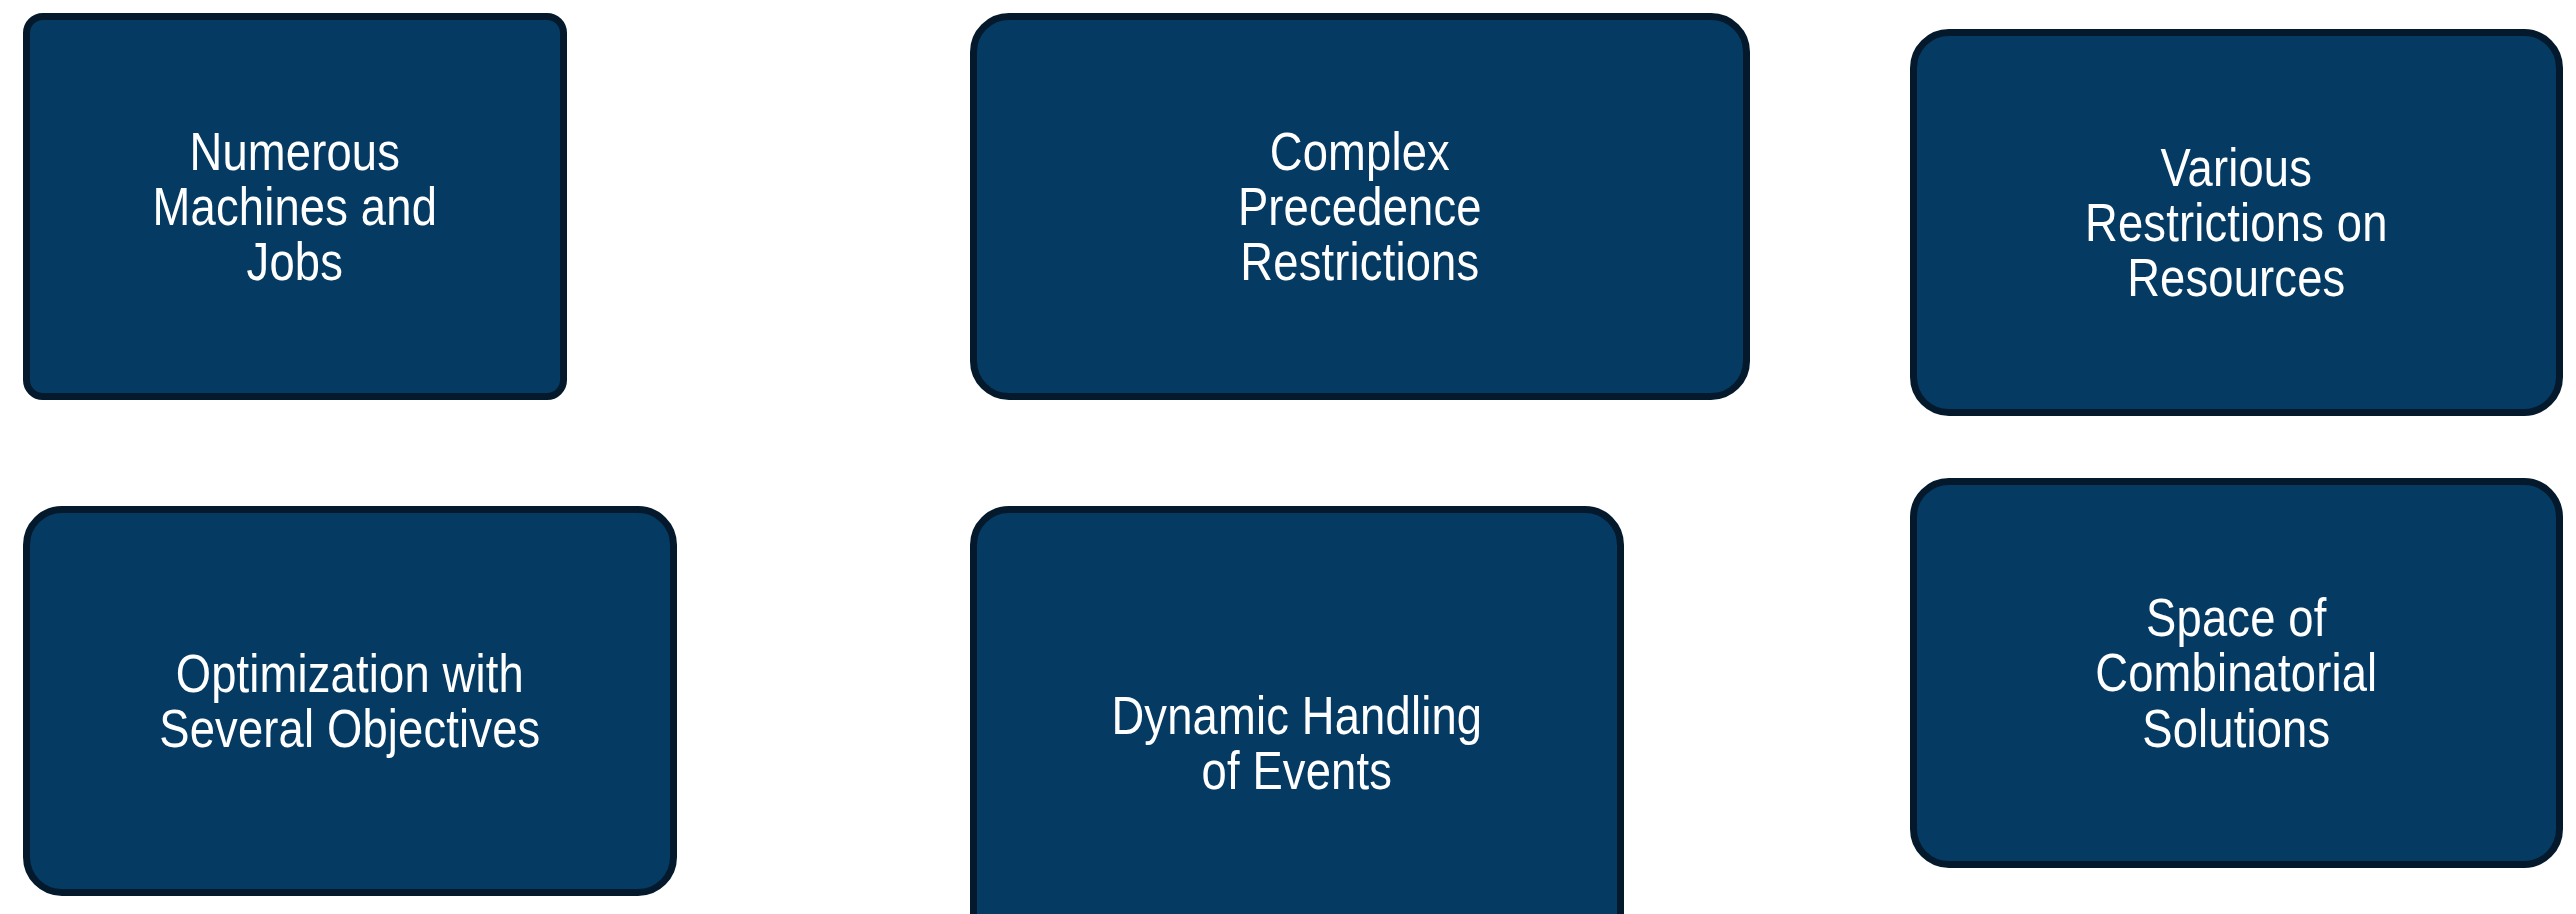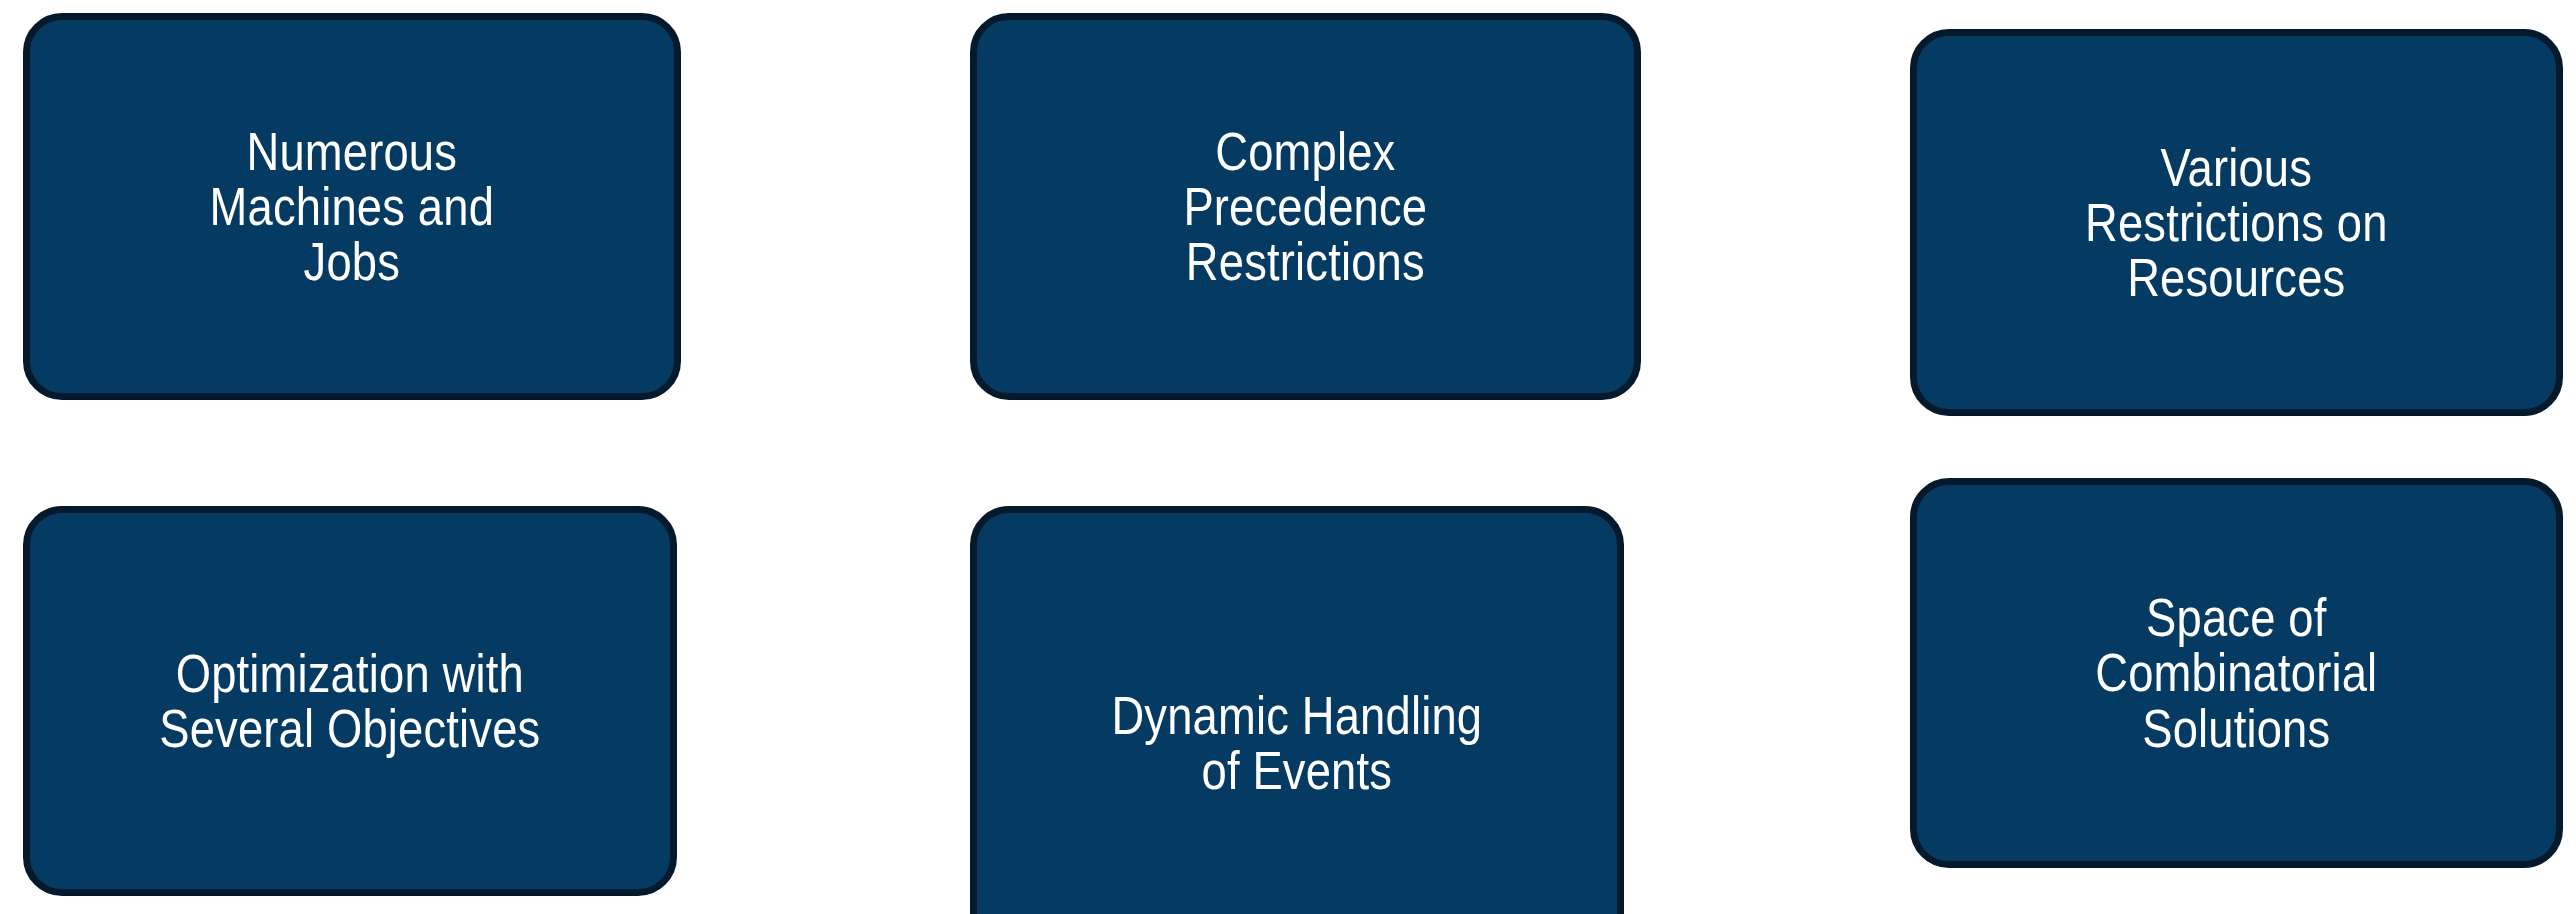--- a/index.html
+++ b/index.html
@@ -40,24 +40,24 @@
     font-weight: 400;
     font-stretch: condensed;
     transform: scaleX(0.84);
     transform-origin: center center;
     white-space: pre-line;
     color: #ffffff;
   }
 
   
   #node-numerous-machines-and-jobs {
-    left: 23px;  top: 12.7px;  width: 658px;  height: 387px;
+    left: 23px;  top: 12.7px;  width: 544px;  height: 387px; border-radius: 20px;
   }
   #node-complex-precedence-restrictions {
-    left: 970px; top: 12.7px; width: 671px;  height: 387px;
+    left: 970px; top: 12.7px; width: 780px;  height: 387px;
   }
   #node-various-restrictions-on-resources {
     left: 1910px; top: 12.7px; width: 653px;  height: 387px; margin-top: 16px;
   }
 
   
   #node-optimization-with-several-objectives {
     left: 23px;   top: 506px; width: 654px; height: 390px;
   }
   #node-dynamic-handling-of-events {

